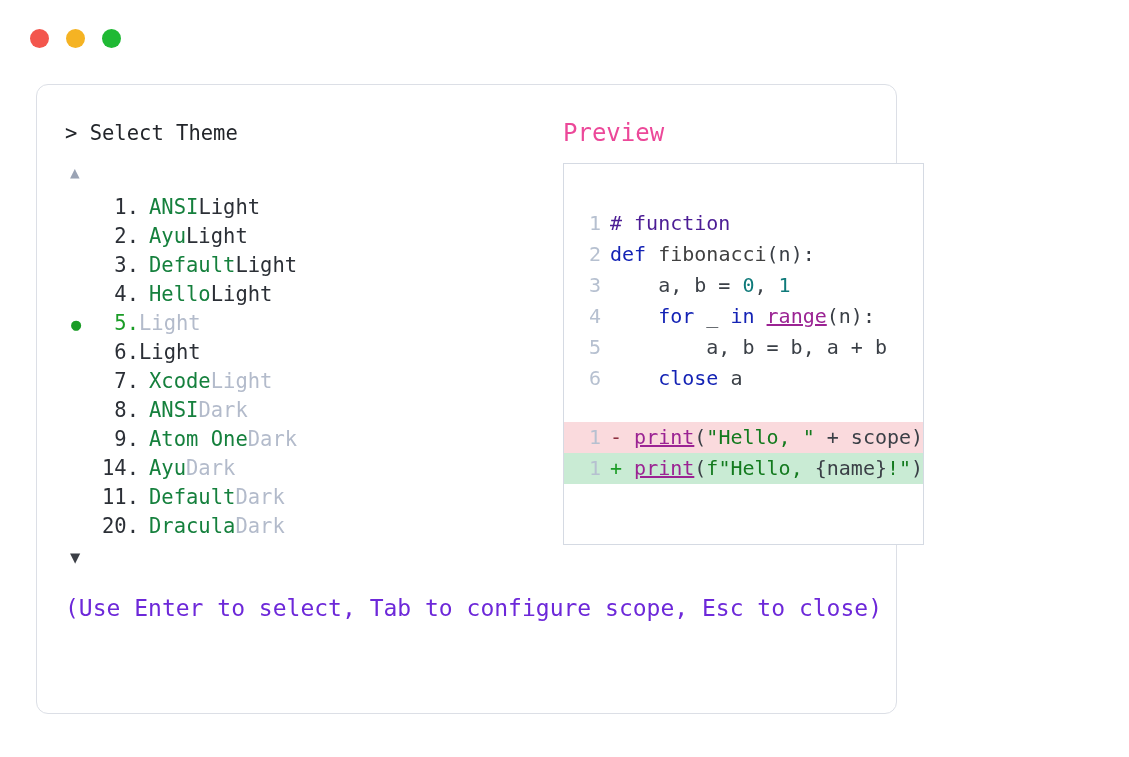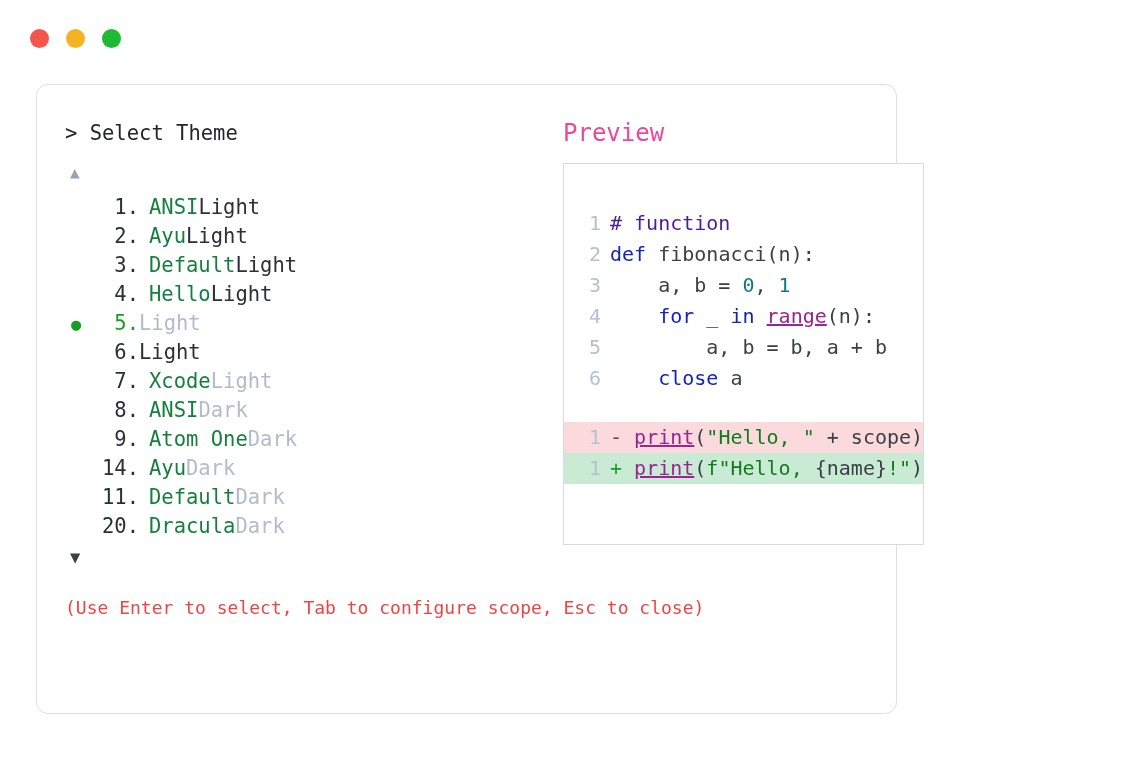--- a/index.html
+++ b/index.html
@@ -131,23 +131,23 @@
   .variant {
     color: #2b2f36;
     white-space: pre;
   }
   .variant.muted { color: #b3bbcb; }
   .theme-row.selected .num-cell,
   .theme-row.selected .name-cell { color: #1a9c26; }
 
   .hint-line {
     margin-top: 26px;
-    font-size: 18px;
+    font-size: 23px;
     line-height: 26px;
-    color: #ef4444;
+    color: #6d28d9;
     white-space: pre;
   }
 
   
   .right-col {
     flex: 1 1 auto;
     padding-left: 28px;
     position: relative;
   }
 

